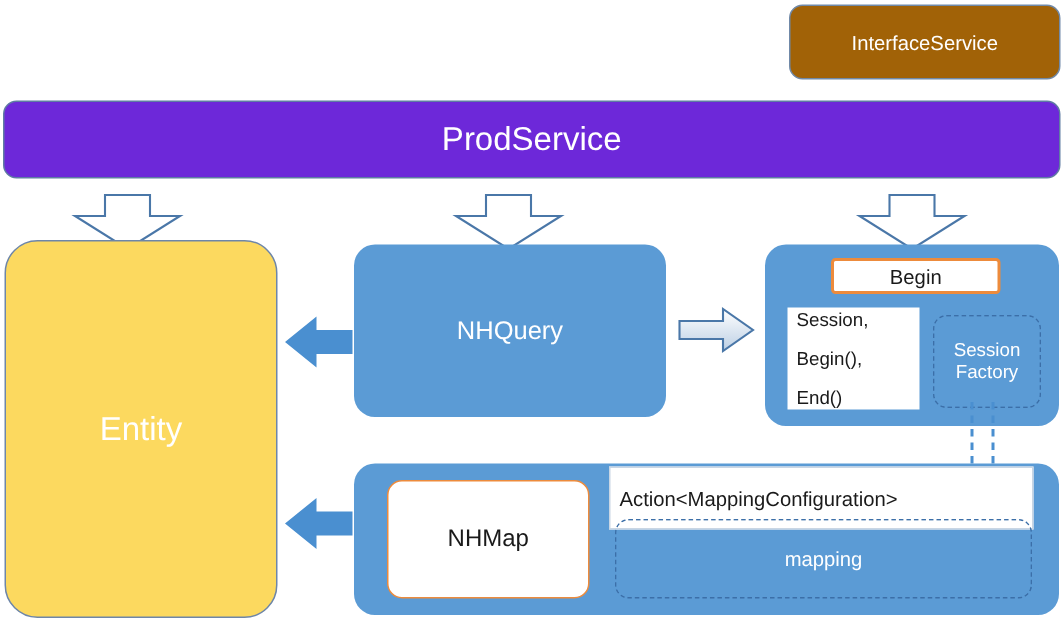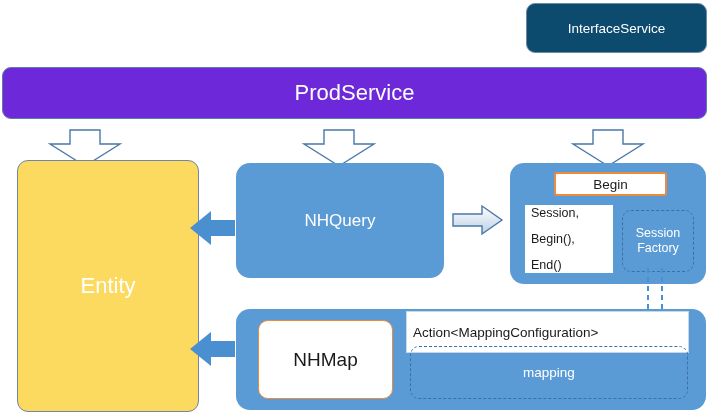--- a/index.html
+++ b/index.html
@@ -26,21 +26,21 @@
     justify-content: center;
     text-align: center;
   }
 
   
   #interface-service {
     left: 526px;
     top: 3px;
     width: 181px;
     height: 50px;
-    background: #0c4a6e;
+    background: #a16207;
     border: 1px solid #7089A8;
     border-radius: 9px;
     color: #ffffff;
     font-size: 13.5px;
   }
 
   
   #prod-service {
     left: 2px;
     top: 67px;
@@ -48,27 +48,27 @@
     height: 52px;
     background: #6d28d9;
     border: 1px solid #5F7CA3;
     border-radius: 9px;
     color: #ffffff;
     font-size: 22px;
   }
 
   
   #entity {
-    left: 17px;
+    left: 3px;
     top: 160px;
     width: 182px;
     height: 252px;
     background: #FCD95F;
     border: 1px solid #6E86A8;
-    border-radius: 11px;
+    border-radius: 22px;
     color: #ffffff;
     font-size: 22px;
   }
 
   
   #nhquery {
     left: 236px;
     top: 163px;
     width: 208px;
     height: 115px;
@@ -156,21 +156,21 @@
     width: 135px;
     height: 79px;
     background: #ffffff;
     border: 1.5px solid #ED8B3C;
     border-radius: 10px;
     display: flex;
     align-items: center;
     justify-content: center;
     box-sizing: border-box;
     color: #1a1a1a;
-    font-size: 19px;
+    font-size: 16px;
   }
   #action-bar {
     position: absolute;
     left: 170px;
     top: 2px;
     width: 283px;
     height: 42px;
     background: #ffffff;
     border: 1px solid #c9d6e4;
     display: flex;

